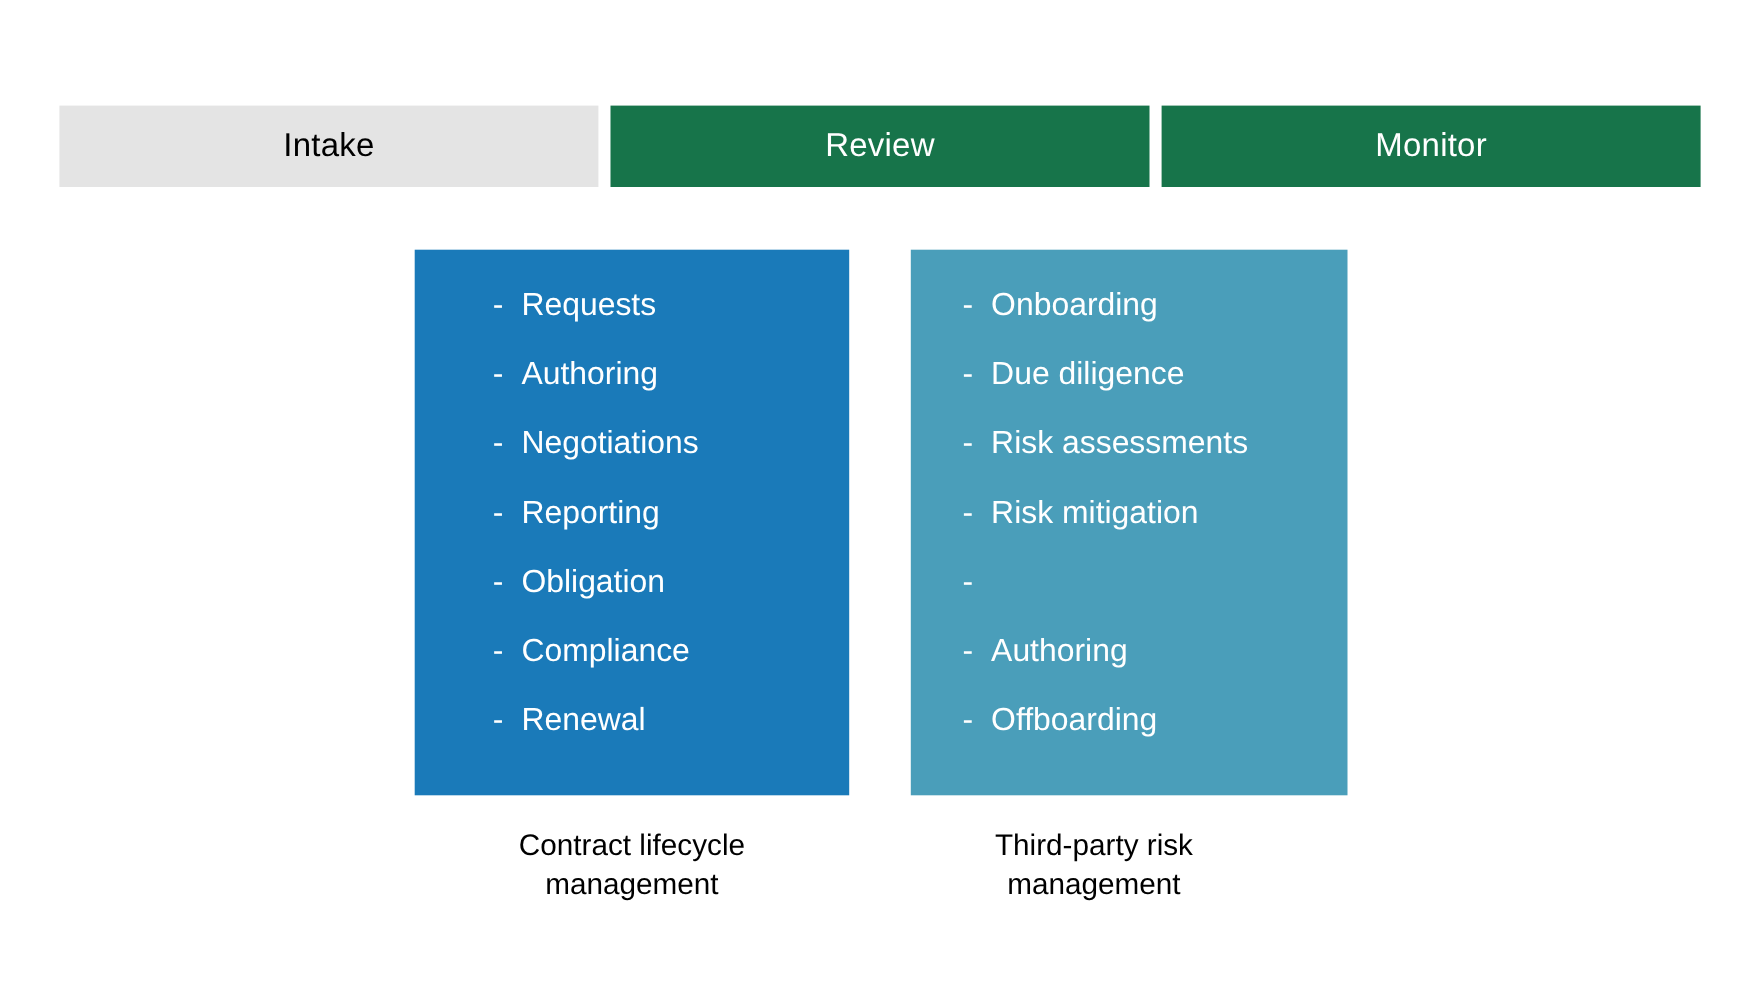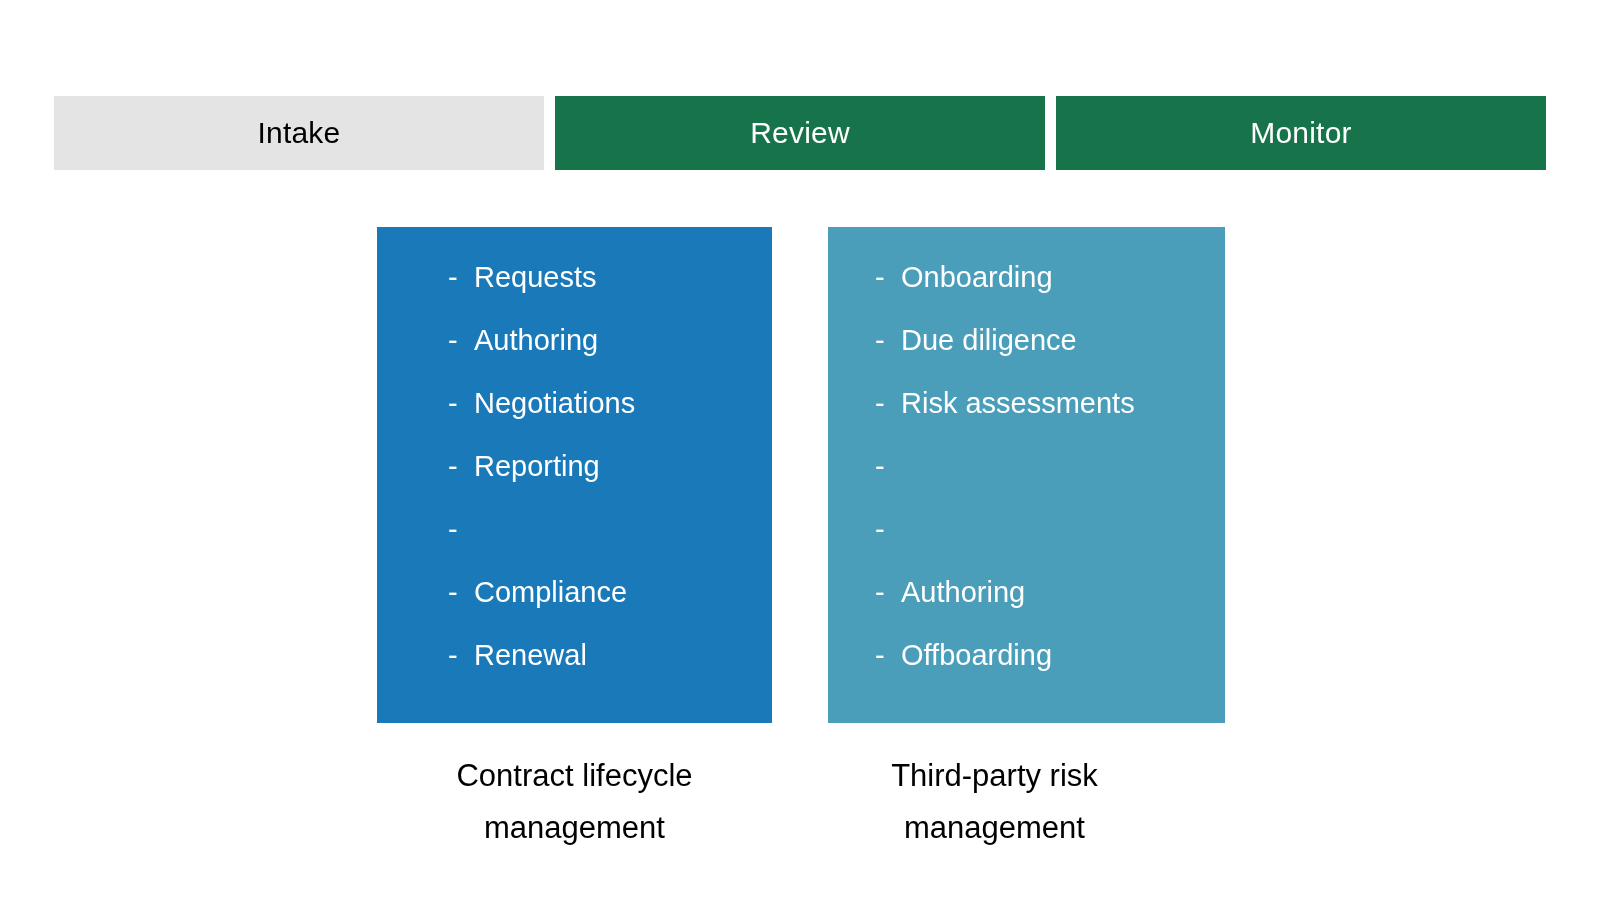--- a/index.html
+++ b/index.html
@@ -78,22 +78,22 @@
   .dash {
     flex: none;
     width: 26px;
   }
 
   
   .caption {
     position: absolute;
     top: 750px;
     text-align: center;
-    font-size: 31px;
-    line-height: 52px;
+    font-size: 27px;
+    line-height: 36px;
     color: var(--caption-text, #000000);
   }
   .caption--clm { left: 377px; width: 395px; }
   .caption--tprm { left: 796px; width: 397px; }
   .caption-inner {
     max-width: 330px;
     margin: 0 auto;
   }
 </style>
 </head>
@@ -126,20 +126,21 @@
       <li>
         <span class="dash">-</span>
         <span>Negotiations</span>
       </li>
       <li>
         <span class="dash">-</span>
         <span>Reporting</span>
       </li>
       <li>
         <span class="dash">-</span>
+        <span>Obligation</span>
       </li>
       <li>
         <span class="dash">-</span>
         <span>Compliance</span>
       </li>
       <li>
         <span class="dash">-</span>
         <span>Renewal</span>
       </li>
     </ul>
@@ -154,20 +155,21 @@
       <li>
         <span class="dash">-</span>
         <span>Due diligence</span>
       </li>
       <li>
         <span class="dash">-</span>
         <span>Risk assessments</span>
       </li>
       <li>
         <span class="dash">-</span>
+        <span>Risk mitigation</span>
       </li>
       <li>
         <span class="dash">-</span>
       </li>
       <li>
         <span class="dash">-</span>
         <span>Authoring</span>
       </li>
       <li>
         <span class="dash">-</span>

